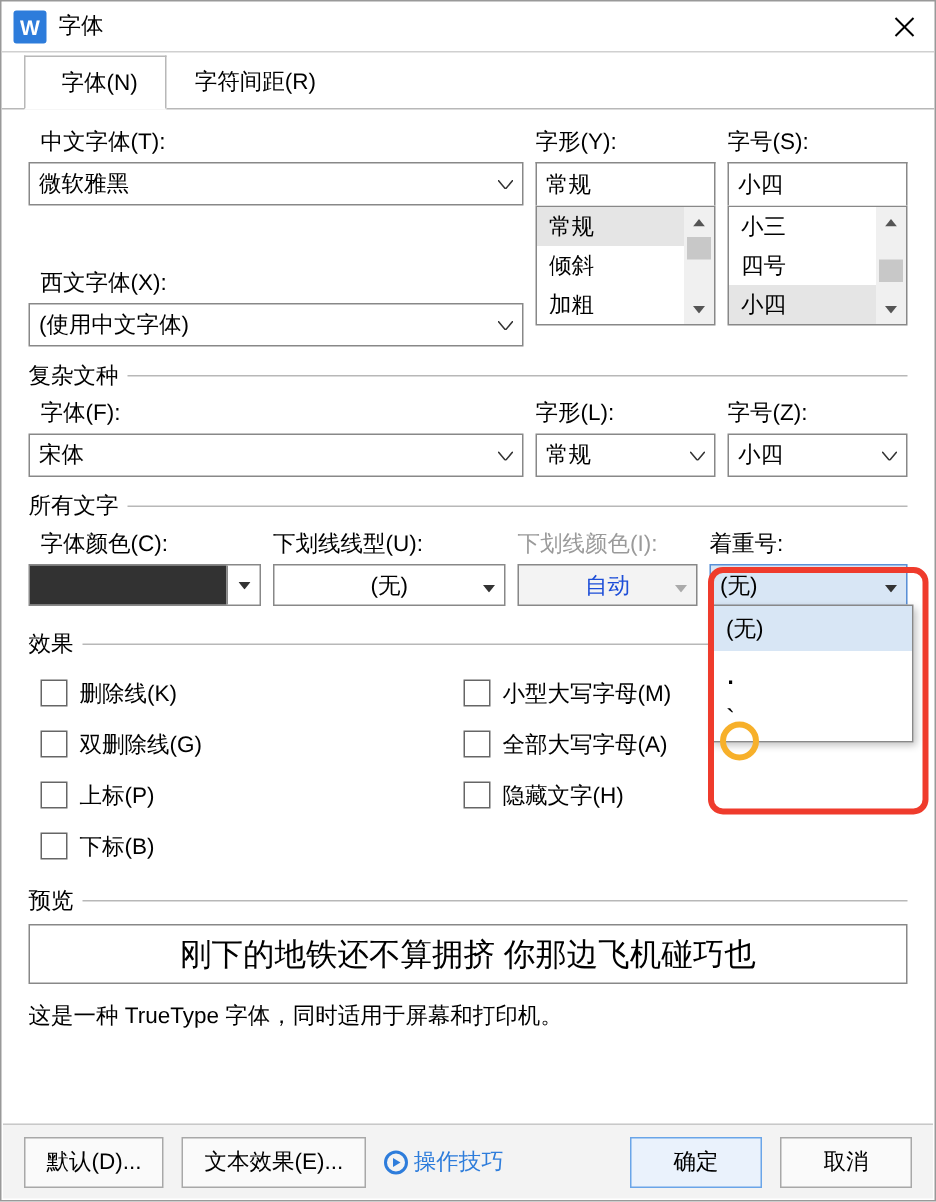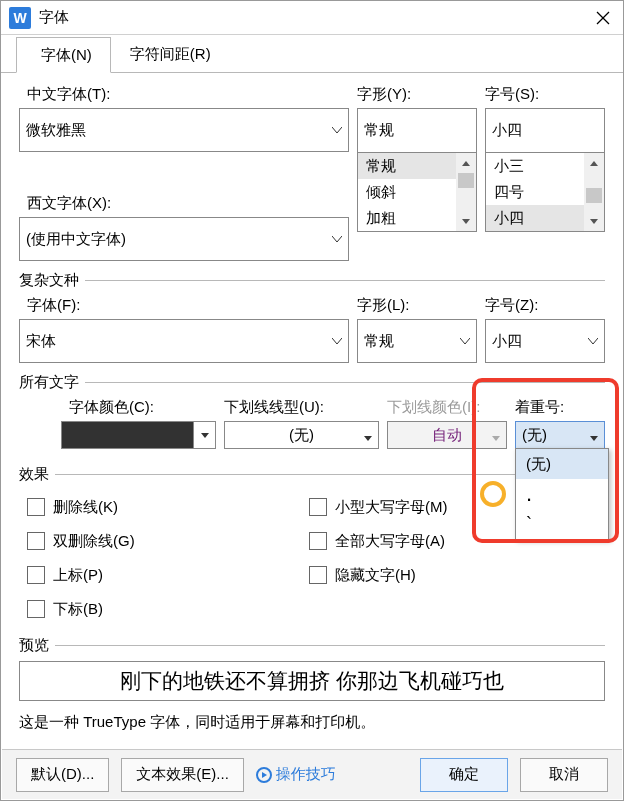--- a/index.html
+++ b/index.html
@@ -17,21 +17,21 @@
   .tabbar { height: 38px; border-bottom: 1px solid #b8b8b8; display: flex; align-items: flex-end; padding-left: 15px; }
   .tab { padding: 8px 18px 7px; border: 1px solid transparent; cursor: pointer; font-size: 15px; position: relative; }
   .tab.active { border: 1px solid #b8b8b8; border-bottom: 1px solid #fff; background: #fff; margin-bottom: -1px; padding-left: 24px; }
 
   .content { padding: 12px 18px 0 18px; }
   .stack { display: flex; flex-direction: column; }
 
   .label { font-size: 15px; margin-bottom: 4px; }
   .label.indent { padding-left: 8px; }
 
-  .combo { height: 44px; border: 1px solid #888; background: #fff; display: flex; align-items: center; padding: 0 6px; position: relative; }
+  .combo { height: 29px; border: 1px solid #888; background: #fff; display: flex; align-items: center; padding: 0 6px; position: relative; }
   .combo .combo-text { flex: 1; overflow: hidden; white-space: nowrap; }
   .combo .caret { margin-left: 4px; }
   .caret svg { width: 10px; height: 6px; display: block; }
 
   .listbox { border: 1px solid #888; background: #fff; }
   .listbox-inner { display: flex; }
   .listbox-items { flex: 1; }
   .listbox-item { height: 26px; padding: 2px 8px; display: flex; align-items: center; }
   .listbox-item.sel { background: #e5e5e5; }
   .scrollbar { width: 20px; background: #f0f0f0; display: flex; flex-direction: column; }
@@ -51,21 +51,21 @@
   .legend-row .legend-label { padding-right: 6px; font-size: 15px; }
   .legend-row .legend-line { flex: 1; height: 1px; background: #b8b8b8; }
 
   
   .color-combo { height: 28px; border: 1px solid #888; display: flex; align-items: center; }
   .color-swatch { flex: 1; height: 100%; background: #323232; }
   .color-caret { width: 22px; display: flex; align-items: center; justify-content: center; border-left: 1px solid #888; height: 100%; }
 
   .dropdown-btn { height: 28px; border: 1px solid #888; display: flex; align-items: center; justify-content: center; position: relative; }
   .dropdown-btn .dd-caret { position: absolute; right: 6px; }
-  .dropdown-btn.disabled { color: #701a75; background: #f3f3f3; }
+  .dropdown-btn.disabled { color: #1d4ed8; background: #f3f3f3; }
 
   
   .emphasis-box { position: absolute; border: 4px solid #ef3b2c; border-radius: 10px; pointer-events: none; }
   .emphasis-dd { border: 1px solid #5a8fd6; background: #d8e6f5; height: 28px; display: flex; align-items: center; padding: 0 6px; position: relative; }
   .emphasis-dd .dd-caret { position: absolute; right: 6px; }
   .emphasis-list { background: #fff; border: 1px solid #888; box-shadow: 2px 2px 5px rgba(0,0,0,0.25); }
   .emphasis-item { height: 30px; padding: 3px 10px; display: flex; align-items: center; }
   .emphasis-item.sel { background: #d8e6f5; }
   .circle-marker { position: absolute; width: 26px; height: 26px; border: 4px solid #f7b02a; border-radius: 50%; pointer-events: none; }
 
@@ -231,21 +231,21 @@
             </svg>
           </span>
       </div>
     </div>
   </div>
 
   <div class="legend-row">
     <span class="legend-label">所有文字</span>
     <span class="legend-line"></span>
   </div>
-  <div style="display:flex; gap:8px;margin-left:42px;">
+  <div style="display:flex; gap:8px;">
     <div class="stack" style="flex:0 0 155px;">
       <div class="label indent">字体颜色(C):</div>
       <div class="color-combo">
         <div class="color-swatch"></div>
         <div class="color-caret">
             <svg width="8" height="5" viewBox="0 0 8 5">
               <path d="M0 0 L4 5 L8 0" fill="#333"></path>
             </svg>
           </div>
       </div>

